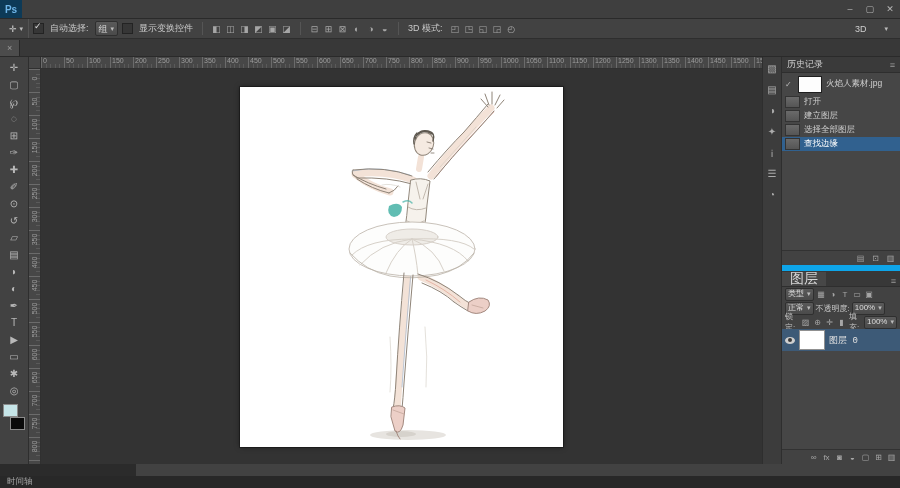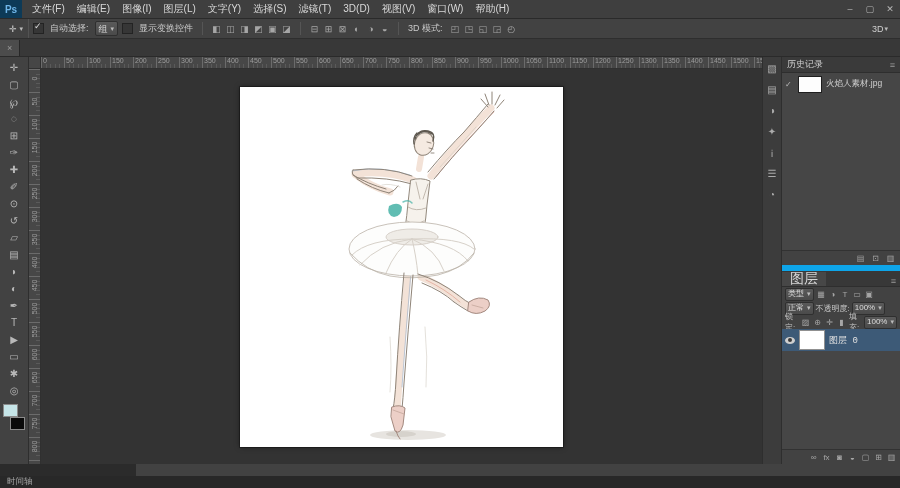--- a/index.html
+++ b/index.html
@@ -23,21 +23,21 @@
   .checkbox{width:9px;height:9px;background:#363636;border:1px solid #232323;display:inline-block;position:relative;flex:0 0 auto;}
   .checkbox.checked::after{content:"✓";position:absolute;left:0;top:-3px;color:#ddd;font-size:9px;}
   .opt-label{margin:0 2px;}
   .dropdown{background:linear-gradient(#5a5a5a,#4a4a4a);border:1px solid #2f2f2f;border-radius:2px;height:13px;
             line-height:12px;padding:0 3px;display:inline-flex;align-items:center;gap:3px;color:#ddd;}
   .caret{font-size:7px;color:#bbb;}
   .icon-group{display:flex;gap:1px;}
   .gicon{width:13px;height:13px;display:inline-flex;align-items:center;justify-content:center;
          color:#a6a6a6;font-size:9px;flex:0 0 auto;}
   .sep{width:1px;height:13px;background:#555;margin:0 3px;}
-  .workspace{margin-left:auto;padding:0 8px;color:#cfcfcf;display:flex;align-items:center;gap:1px;}
+  .workspace{margin-left:auto;padding:0 8px;color:#cfcfcf;display:flex;align-items:center;gap:18px;}
 
   
   .tabbar{height:17px;background:#383838;border-bottom:1px solid #2a2a2a;display:flex;align-items:flex-end;flex:0 0 auto;}
   .doc-tab{height:16px;background:#4c4c4c;color:#d5d5d5;font-size:9px;display:flex;align-items:center;
            padding:0 7px;gap:9px;border-right:1px solid #272727;}
   .tab-close{color:#9a9a9a;font-size:9px;}
 
   
   .main{flex:1;display:flex;min-height:0;}
 
@@ -113,33 +113,20 @@
   .status-right{width:136px;background:#2b2b2b;}
   .timelinebar{height:12px;background:#282828;display:flex;align-items:center;padding:0 7px;font-size:8.5px;color:#a8a8a8;flex:0 0 auto;}
 </style>
 </head>
 <body>
 
 <div class="app">
 
   <div class="menubar">
     <div class="ps-logo">Ps</div>
-    <nav id="menus" style="display:flex;">
-        <span class="menu-item">文件(F)</span>
-        <span class="menu-item">编辑(E)</span>
-        <span class="menu-item">图像(I)</span>
-        <span class="menu-item">图层(L)</span>
-        <span class="menu-item">文字(Y)</span>
-        <span class="menu-item">选择(S)</span>
-        <span class="menu-item">滤镜(T)</span>
-        <span class="menu-item">3D(D)</span>
-        <span class="menu-item">视图(V)</span>
-        <span class="menu-item">窗口(W)</span>
-        <span class="menu-item">帮助(H)</span>
-      </nav>
     <div class="win-controls" id="winControls">
         <span class="win-btn">–</span>
         <span class="win-btn">▢</span>
         <span class="win-btn">✕</span>
       </div>
   </div>
 
   <div class="optionsbar">
     <div class="tool-preset">
       <span>✛</span>
@@ -388,20 +375,38 @@
         <div class="panel-header">
           <span>历史记录</span>
           <span class="panel-menu">≡</span>
         </div>
         <div class="hist-list">
           <div class="hist-snapshot">
             <span class="hist-check">✓</span>
             <span class="hist-thumb"></span>
             <span>火焰人素材.jpg</span>
           </div>
+          <div id="histRows">
+              <div class="hist-row">
+                <span class="hist-icon"></span>
+                <span>打开</span>
+              </div>
+              <div class="hist-row">
+                <span class="hist-icon"></span>
+                <span>建立图层</span>
+              </div>
+              <div class="hist-row">
+                <span class="hist-icon"></span>
+                <span>选择全部图层</span>
+              </div>
+              <div class="hist-row selected">
+                <span class="hist-icon"></span>
+                <span>查找边缘</span>
+              </div>
+            </div>
         </div>
         <div class="hist-footer" id="histFooter">
             <span class="gicon">▤</span>
             <span class="gicon">⊡</span>
             <span class="gicon">▥</span>
           </div>
       </div>
 
       <div class="layers-panel">
         <div class="layers-tabbar">

